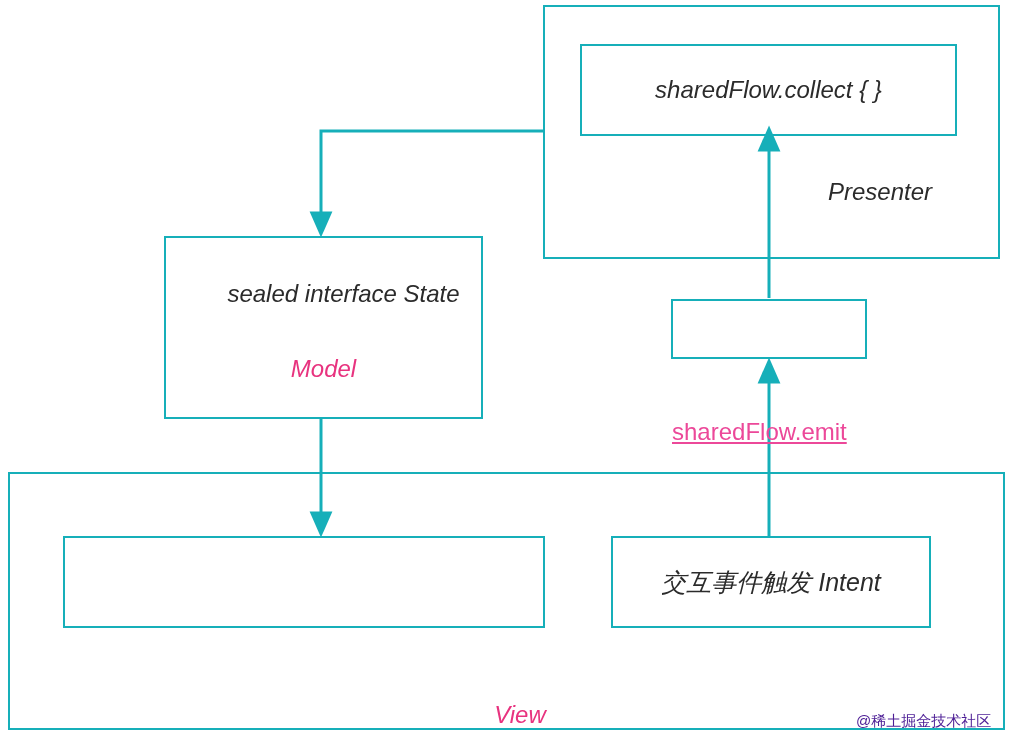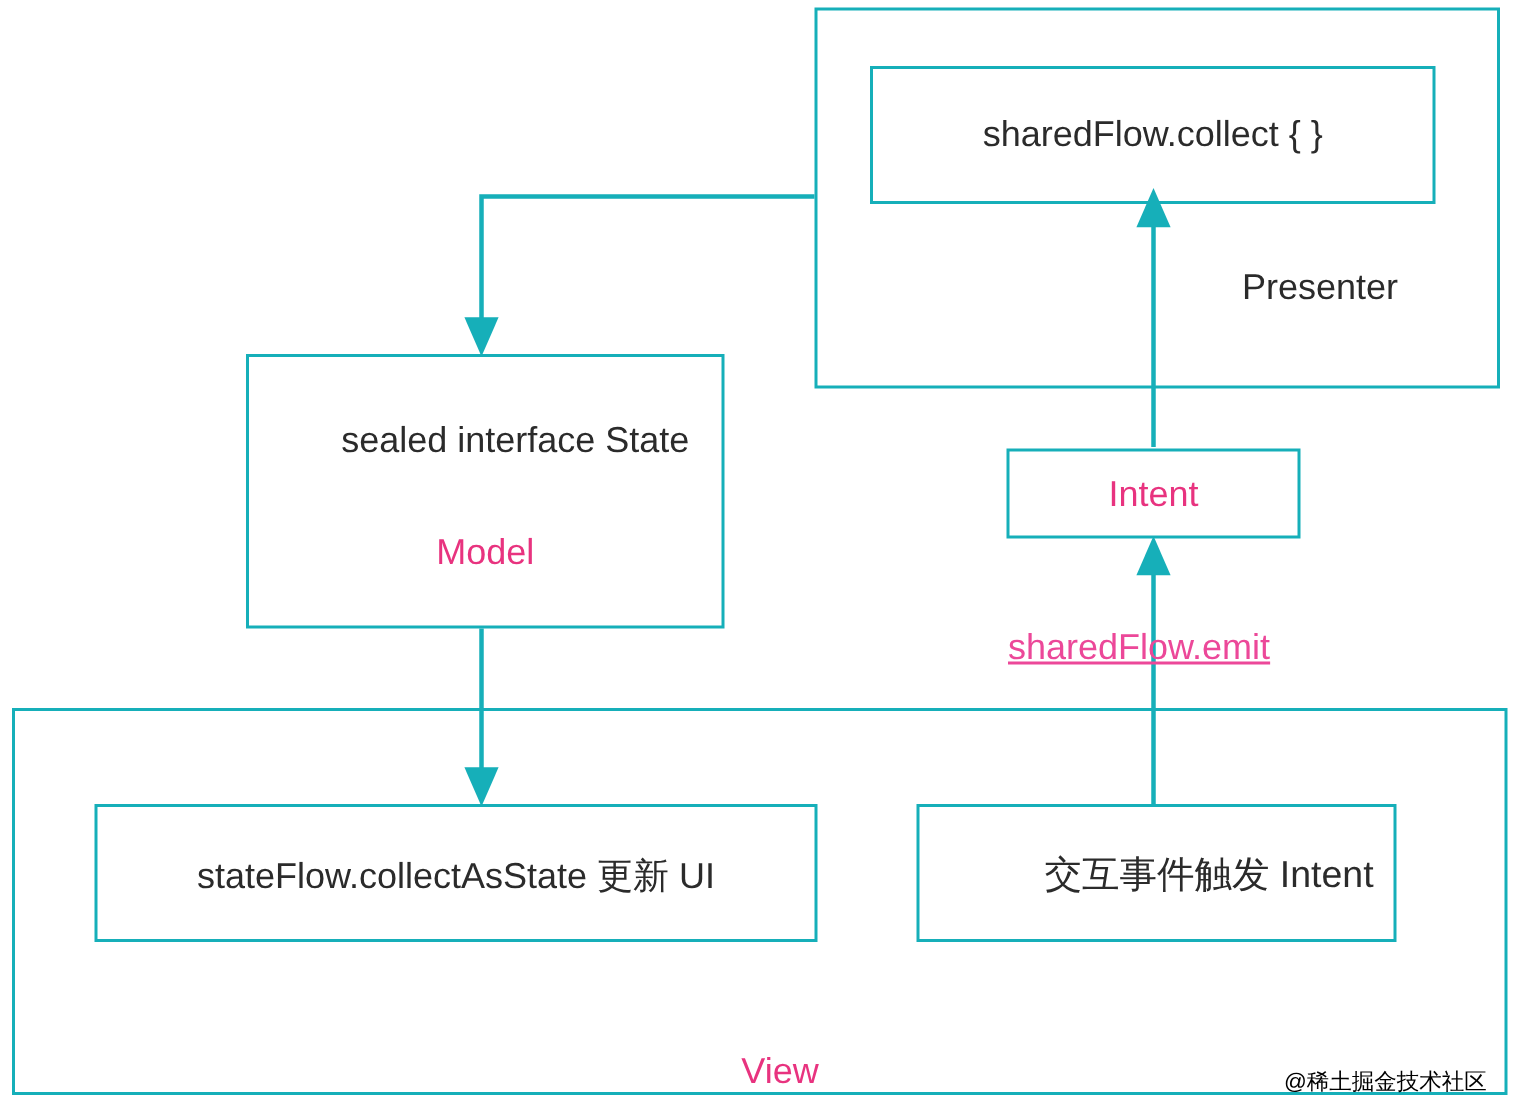--- a/index.html
+++ b/index.html
@@ -21,41 +21,42 @@
     position: absolute;
     box-sizing: border-box;
     border: 2px solid #16afb9;
     background: transparent;
   }
   .box-label {
     position: absolute;
     text-align: center;
     color: #2b2b2b;
     white-space: nowrap;
+    font-style: italic;
   }
   .free-label {
     position: absolute;
     white-space: nowrap;
     color: #ec4899;
     text-decoration: underline;
   }
   .accent-label {
     color: #e8337f;
   }
   svg.arrows {
     position: absolute;
     left: 0;
     top: 0;
     width: 1022px;
     height: 734px;
     pointer-events: none;
   }
   .watermark {
     position: absolute;
-    color: #000000;
+    color: #4c1d95;
     font-size: 15px;
     white-space: nowrap;
   }
 </style>
 </head>
 <body>
 
 <div id="canvas">
 
   <svg class="arrows" viewBox="0 0 1022 734">
@@ -86,28 +87,26 @@
   <div class="box-label" style="left:790px; top:178px; width:180px; font-size:24px;text-align:center;">Presenter</div>
 
   <div class="box" style="left:580px; top:44px; width:377px; height:92px;"></div>
   <div class="box-label" style="left:580px; top:76px; width:377px; font-size:24px;">sharedFlow.collect {  }</div>
 
   <div class="box" style="left:164px; top:236px; width:319px; height:183px;"></div>
   <div class="box-label" style="left:164px; top:280px; width:359px; font-size:24px;">sealed interface State</div>
   <div class="box-label accent-label" style="left:164px; top:355px; width:319px; font-size:24px;text-align:center;">Model</div>
 
   <div class="box" style="left:671px; top:299px; width:196px; height:60px;"></div>
-  <div class="box-label accent-label" style="left:671px; top:316px; width:196px; font-size:24px;">Intent</div>
 
   <div class="free-label" style="left:672px; top:418px; font-size:24px;">sharedFlow.emit</div>
 
   <div class="box" style="left:8px; top:472px; width:997px; height:258px;"></div>
   <div class="box-label accent-label" style="left:390px; top:667px; width:260px; font-size:24px;margin-top:34px;">View</div>
 
   <div class="box" style="left:63px; top:536px; width:482px; height:92px;"></div>
-  <div class="box-label" style="left:63px; top:568px; width:482px; font-size:24px;">stateFlow.collectAsState 更新 UI</div>
 
   <div class="box" style="left:611px; top:536px; width:320px; height:92px;"></div>
-  <div class="box-label" style="left:646px; top:566px; width:320px; font-size:25px;">交互事件触发 Intent</div>
+  <div class="box-label" style="left:611px; top:566px; width:320px; font-size:25px;">交互事件触发 Intent</div>
 
   <div class="watermark" style="left:856px; top:712px;">@稀土掘金技术社区</div>
 
 </div>
 
 </body></html>

